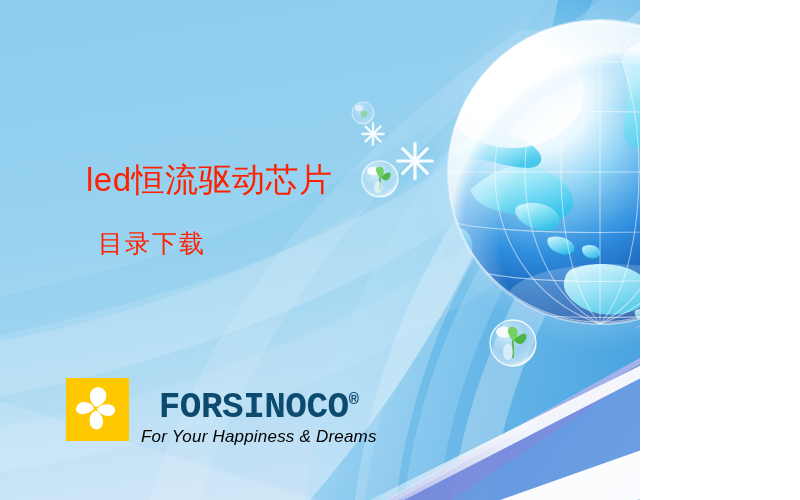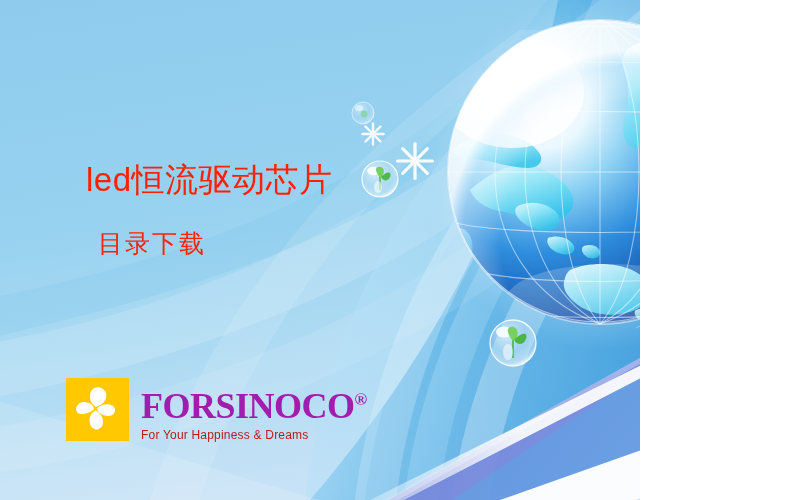--- a/index.html
+++ b/index.html
@@ -68,43 +68,44 @@
     position: relative;
   }
   .logo-mark svg { display: block; }
   .logo-text {
     margin-left: 12px;
     padding-top: 4px;
     display: block;
   }
   .logo-wordmark {
     display: block;
-    color: #a21caf;
-    font-family: Liberation Serif, serif;
+    color: #0c4a6e;
+    font-family: Liberation Mono, monospace;
     font-weight: bold;
     font-size: 36px;
     line-height: 36px;
     letter-spacing: -0.5px;
     white-space: nowrap;
     text-align: center;
   }
   .logo-wordmark .reg {
     font-size: 17px;
     vertical-align: 13px;
     letter-spacing: 0;
   }
   .logo-tagline {
     display: block;
     margin-top: 1px;
-    color: #b91c1c;
+    color: #000000;
     font-family: "Liberation Sans", sans-serif;
-    font-size: 12px;
+    font-size: 17px;
     line-height: 20px;
     letter-spacing: 0.2px;
     white-space: nowrap;
+    font-style: italic;
   }
 </style>
 </head>
 <body>
 
 <div id="banner">
 
   <svg id="bg-svg" viewBox="0 0 800 500" preserveAspectRatio="none">
     <defs>
 

